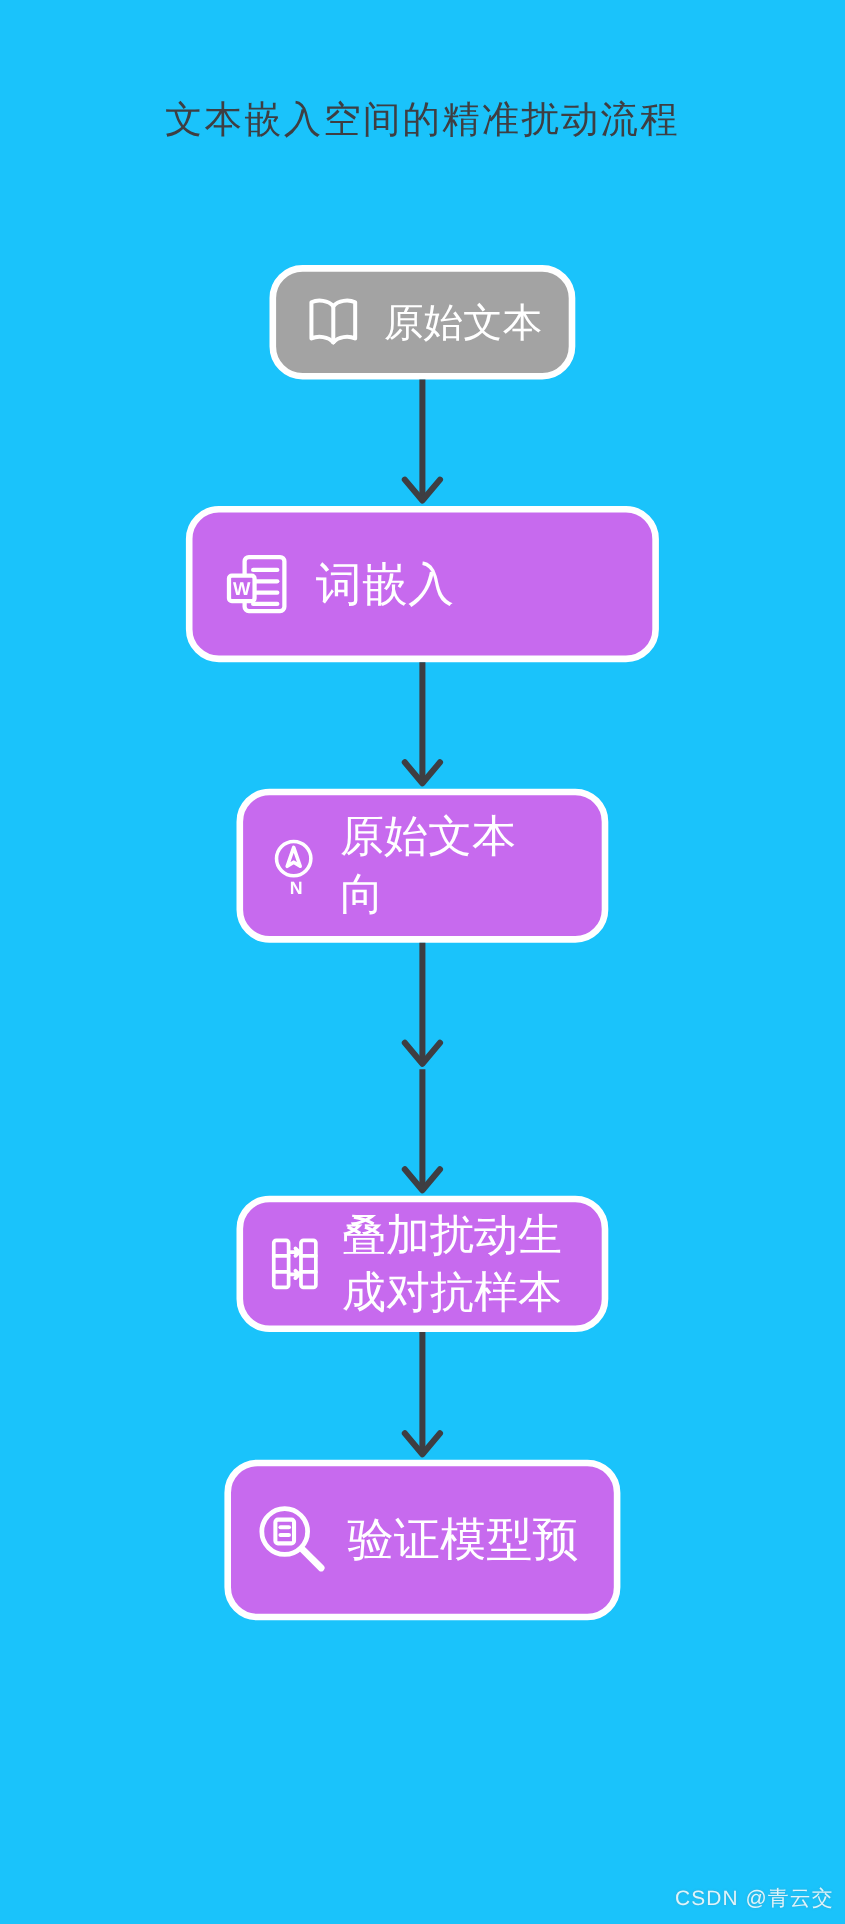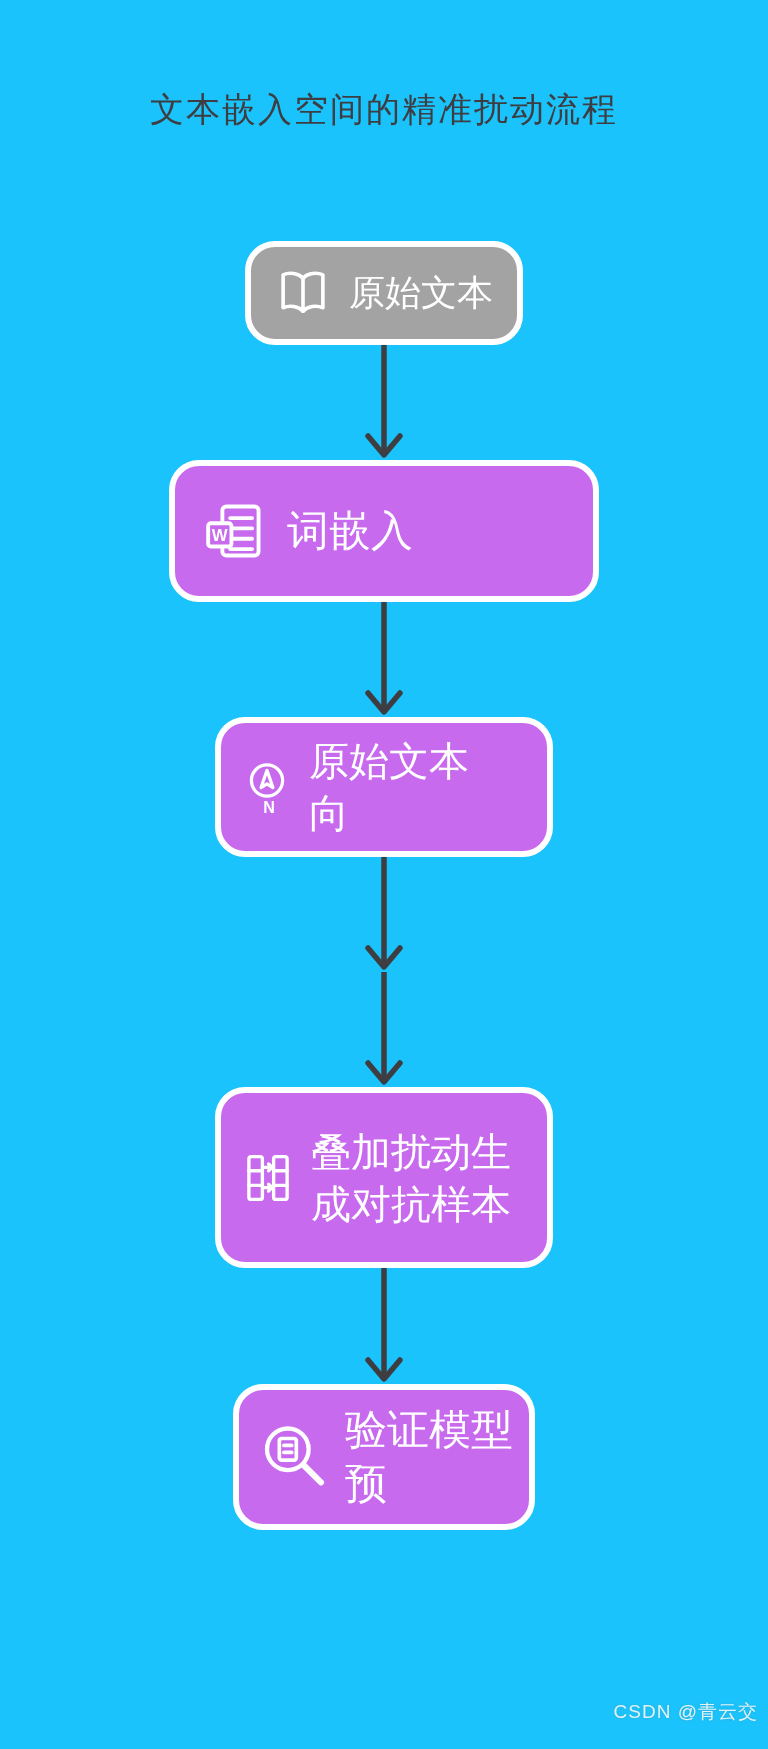--- a/index.html
+++ b/index.html
@@ -35,28 +35,28 @@
     flex-shrink:0;
   }
   .box .icon{display:flex;align-items:center;justify-content:center;flex-shrink:0;}
   .box .label{display:flex;flex-direction:column;text-align:left;}
   .box .label span{display:block;line-height:1.3;}
   .box-gray{background:#A3A3A3;}
   .box-purple{background:#C76AEE;}
   .step-1{width:278px;height:104px;justify-content:center;gap:18px;margin-top:112px;font-size:36px;}
   .step-2{width:430px;height:142px;padding-left:28px;gap:22px;font-size:42px;}
   .step-3,.step-4{width:338px;height:140px;padding-left:20px;gap:16px;font-size:40px;}
-  .step-5{width:338px;height:181px;padding-left:20px;gap:16px;font-size:40px;}
-  .step-6{width:302px;height:146px;padding-left:18px;gap:14px;font-size:42px;}
+  .step-5{width:338px;height:124px;padding-left:20px;gap:16px;font-size:40px;}
+  .step-6{width:360px;height:146px;padding-left:18px;gap:14px;font-size:42px;}
   .arrow{flex-shrink:0;}
   svg{display:block;}
   .watermark{
     position:absolute;
     right:10px;
-    bottom:24px;
+    bottom:10px;
     font-size:19px;
     color:rgba(255,255,255,0.85);
     text-shadow:0 0 2px rgba(120,120,120,0.35);
     letter-spacing:1px;
   }
 </style>
 </head>
 <body>
 
 <div class="canvas">

